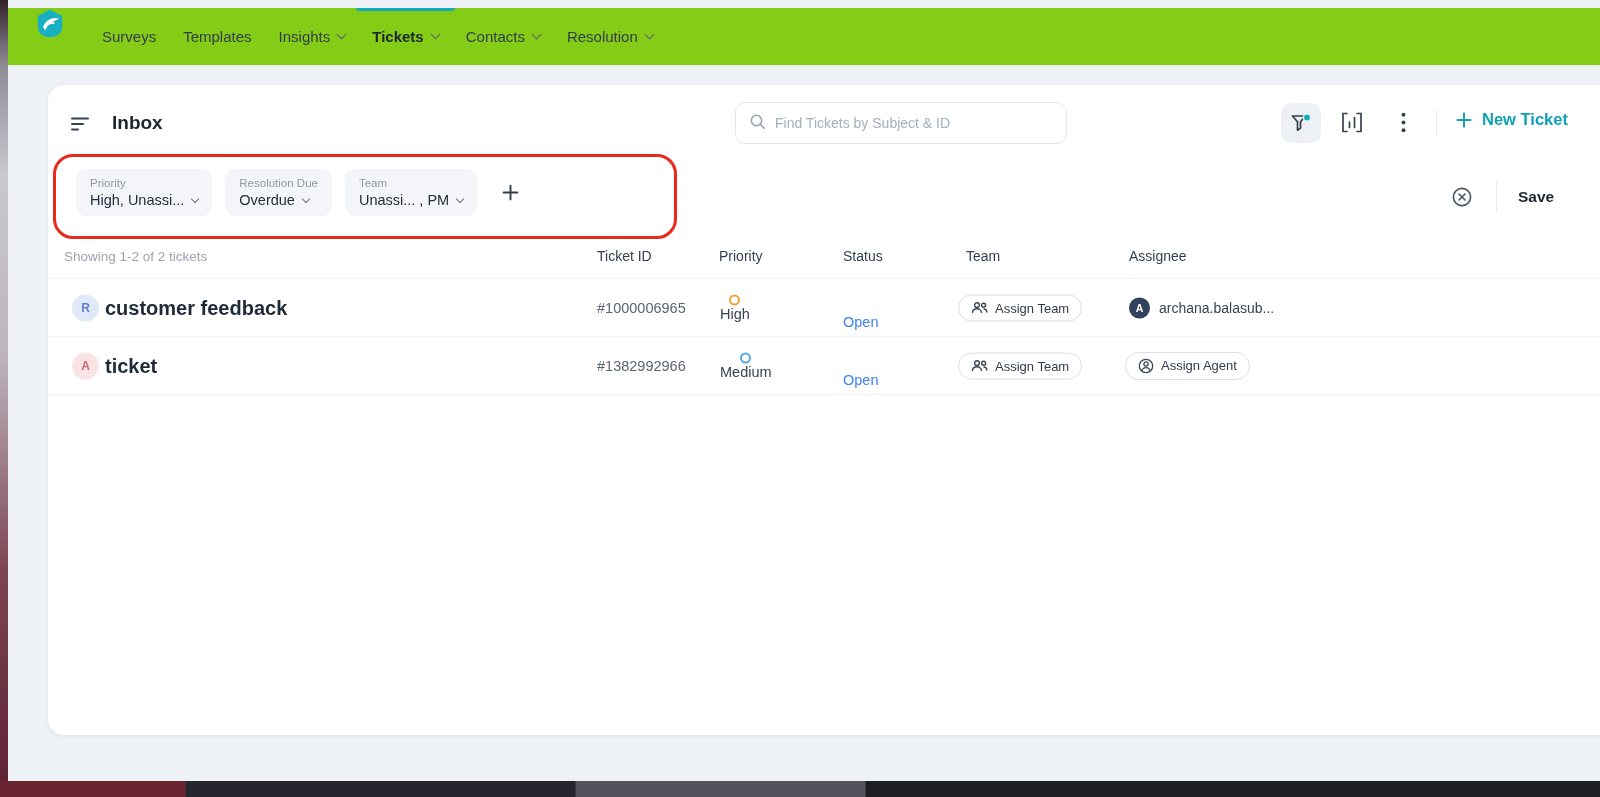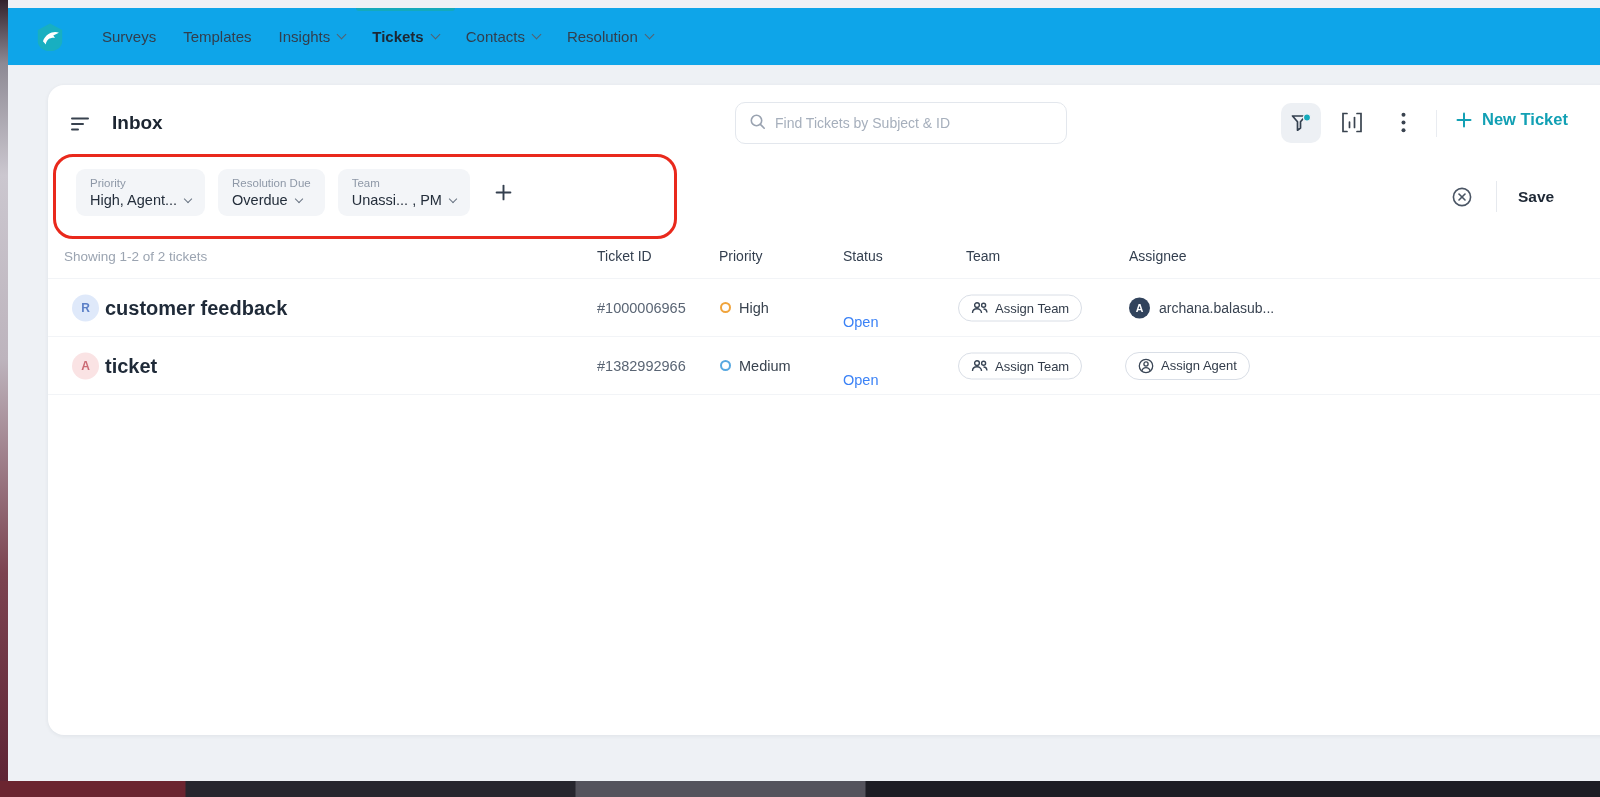--- a/index.html
+++ b/index.html
@@ -9,22 +9,22 @@
     background:#eef1f5; color:#2a3442;
     font-family:"Liberation Sans", sans-serif;
   }
   
   .left-strip { position:absolute; left:0; top:0; width:8px; height:797px;
     background:linear-gradient(to bottom,#33222c 0%,#8d8a94 8%,#cbc7cf 22%,#bdb4bd 45%,#7c4350 72%,#5c2232 100%); }
   .bottom-strip { position:absolute; left:0; top:781px; width:1600px; height:16px;
     background:linear-gradient(to right,#6b2530 0px,#6b2530 185px,#27262e 186px,#27262e 575px,#54535c 576px,#54535c 865px,#1d1d24 866px,#1d1d24 1600px); }
 
   
-  .topnav { position:absolute; left:8px; right:0; top:8px; height:58px; background:#0ea5e9;
-    display:flex; align-items:center; padding:0 56px 0 27px; border-bottom:1px solid #eceef2; z-index:2; }
+  .topnav { position:absolute; left:8px; right:0; top:8px; height:58px; background:#84cc16;
+    display:flex; align-items:flex-start; padding:0 56px 0 27px; border-bottom:1px solid #eceef2; z-index:2; }
   .logo { width:30px; height:30px; margin-right:37px; cursor:pointer; flex:none; }
   .nav-items { display:flex; align-items:center; gap:27px; height:100%; }
   .nav-item { position:relative; display:flex; align-items:center; gap:8px; height:100%;
     font-size:15px; color:#323e4d; cursor:pointer; white-space:nowrap; }
   .nav-item.active { font-weight:700; color:#1d2733; }
   .nav-item.active::before { content:""; position:absolute; top:0; left:-16px; right:-16px; height:3px;
     background:#14aabb; border-radius:0 0 3px 3px; }
   .chev { display:inline-block; width:7px; height:7px; border-right:1.6px solid currentColor;
     border-bottom:1.6px solid currentColor; transform:rotate(45deg); margin-top:-4px; color:#55606e; }
   .nav-right { margin-left:auto; display:flex; align-items:center; gap:26px; }
@@ -85,21 +85,21 @@
   .h-col { font-size:14px; font-weight:500; color:#333f4f; }
   .col-id { left:549px; } .col-priority { left:671px; } .col-status { left:795px; }
   .col-team { left:918px; } .col-assignee { left:1081px; }
 
   .r-avatar { left:24px; width:27px; height:27px; border-radius:50%; font-size:12px; font-weight:700;
     display:flex; align-items:center; justify-content:center; }
   .av-blue { background:#dfe9fa; color:#5b7fc7; }
   .av-pink { background:#fae3e4; color:#cb6a74; }
   .r-subject { left:57px; font-size:20px; font-weight:700; color:#1f2a38; }
   .r-id { left:549px; font-size:14.5px; color:#5a6574; }
-  .r-priority { left:672px; display:flex; align-items:center; gap:8px; font-size:14.5px; color:#39434f; }
+  .r-priority { left:672px; display:flex; align-items:center; font-size:14.5px; color:#39434f;flex-direction:column; }
   .p-dot { width:11px; height:11px; border-radius:50%; border:2px solid #999; background:#fff; }
   .r-status { left:795px; font-size:14.5px; color:#3b82f6;margin-top:14px; }
   .r-team { left:910px; }
   .pill { display:flex; align-items:center; gap:7px; background:#fff; border:1px solid #d9dee6;
     border-radius:15px; padding:5px 12px; font-size:13px; color:#323c4a; cursor:pointer; white-space:nowrap; }
   .r-assignee { left:1081px; display:flex; align-items:center; gap:9px; cursor:pointer; }
   .as-av { width:21px; height:21px; border-radius:50%; background:#31435c; color:#fff;
     font-size:10.5px; font-weight:700; display:flex; align-items:center; justify-content:center; flex:none; }
   .as-name { font-size:14px; color:#3a4452; }
   .r-agent { left:1077px; }
@@ -204,21 +204,21 @@
           <line x1="1.5" y1="8" x2="14.5" y2="8"></line>
         </g>
       </svg>
     <span>New Ticket</span>
   </div>
 
   <div class="chips">
     <div class="chip">
       <div class="chip-label">Priority</div>
       <div class="chip-value">
-          <span>High, Agent...</span>
+          <span>High, Unassi...</span>
           <span class="chev"></span>
         </div>
     </div>
     <div class="chip">
       <div class="chip-label">Resolution Due</div>
       <div class="chip-value">
           <span>Overdue</span>
           <span class="chev"></span>
         </div>
     </div>

